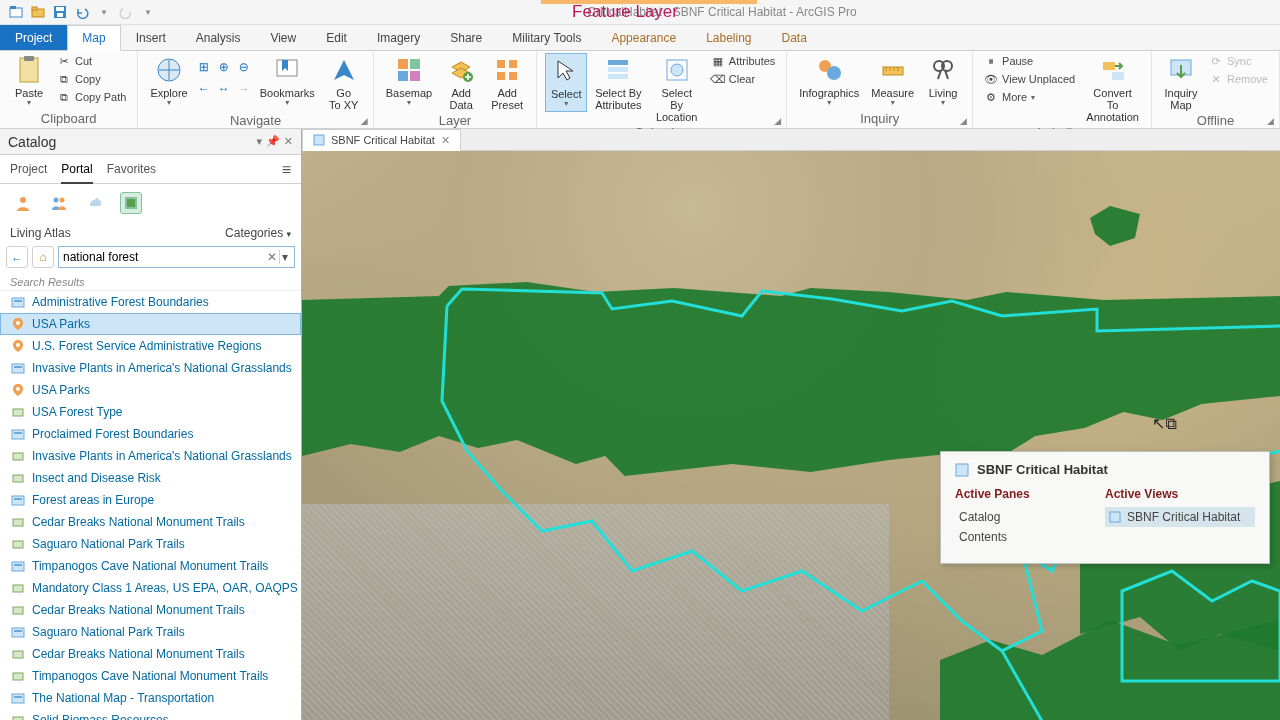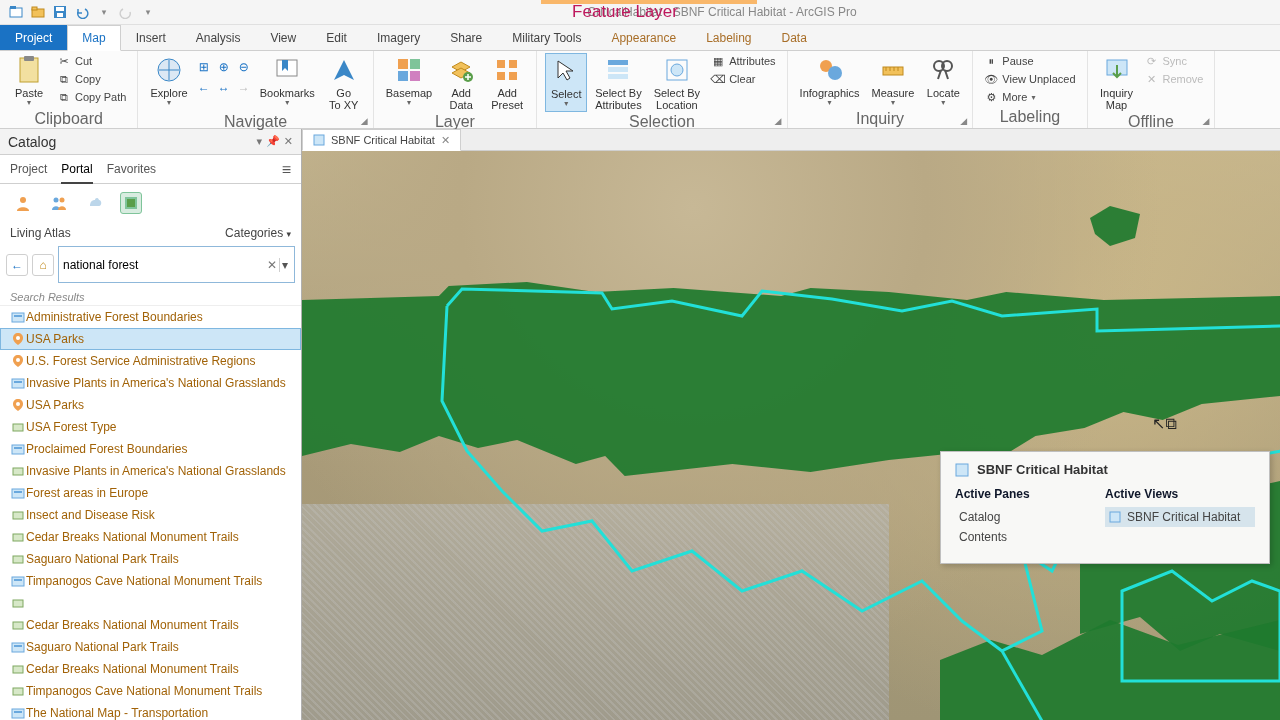--- a/index.html
+++ b/index.html
@@ -15,21 +15,21 @@
   
   .ribbon-tabs { height: 26px; display: flex; align-items: flex-end; background: #f5f5f5; border-bottom: 1px solid #cfcfcf; position: relative;}
   .ribbon-tab { padding: 5px 14px; font-size: 12px; color: #444; cursor: pointer; border: 1px solid transparent; border-bottom: none;}
   .ribbon-tab.project { background: #1a72c4; color: #fff; }
   .ribbon-tab.active { background: #fff; color: #1a72c4; border: 1px solid #cfcfcf; border-bottom: 1px solid #fff; margin-bottom:-1px;}
   .ribbon-tab.context { color: #a86e28; }
 
   
   .ribbon { height: 78px; background: #fbfbfb; border-bottom: 1px solid #cfcfcf; display: flex; }
   .ribbon-group { border-right: 1px solid #e4e4e4; padding: 2px 8px 0 8px; display: flex; flex-direction: column; justify-content: space-between; position: relative;}
-  .ribbon-group-title { text-align: center; font-size: 16px; color: #666; padding-bottom: 2px; }
+  .ribbon-group-title { text-align: center; font-size: 13px; color: #666; padding-bottom: 2px; }
   .ribbon-group-content { display: flex; align-items: flex-start; gap: 4px; flex:1; }
   .dlg-launcher { position: absolute; right: 2px; bottom: 2px; width: 10px; height: 10px; color:#888; font-size:9px;}
   .big-btn { display: flex; flex-direction: column; align-items: center; justify-content: center; width: auto; padding: 2px 4px; min-width: 42px; text-align:center; line-height:1.1; font-size:11px; cursor:pointer;}
   .big-btn .icon { width: 30px; height: 30px; margin-bottom: 2px; display:flex; align-items:center; justify-content:center;}
   .big-btn.selected { background:#cde6f7; border:1px solid #7fb7e0;}
   .small-btn-col { display:flex; flex-direction:column; gap:2px; justify-content:center;}
   .small-btn { display:flex; align-items:center; gap:4px; font-size:11px; color:#444; padding:1px 3px; cursor:pointer; white-space:nowrap;}
   .small-btn .si { width:14px; height:14px; display:inline-flex; align-items:center; justify-content:center;}
   .small-btn.disabled { color:#bbb; }
   .nav-arrows { display:grid; grid-template-columns: repeat(3, 16px); grid-auto-rows:16px; gap:4px; align-content:center; padding-top:6px;}
@@ -46,27 +46,27 @@
   .catalog-tabs { display:flex; align-items:center; gap:14px; padding:6px 10px 0 10px; border-bottom:1px solid #cfcfcf; position:relative;}
   .catalog-tab { padding-bottom:6px; font-size:12px; color:#555; cursor:pointer;}
   .catalog-tab.active { color:#000; border-bottom:2px solid #444; margin-bottom:-1px; font-weight:500;}
   .menu-icon { margin-left:auto; font-size:16px; color:#555; cursor:pointer; padding-bottom:4px;}
   .portal-icons { display:flex; gap:14px; padding:8px 12px; }
   .portal-icons .pi { width:22px; height:22px; display:flex; align-items:center; justify-content:center; cursor:pointer; border-radius:3px;}
   .portal-icons .pi.active { background:#d8ece0; border:1px solid #7fc49a;}
   .filter-row { display:flex; align-items:center; padding:4px 10px; justify-content:space-between; font-size:12px; color:#444;gap:40px;}
   .search-row { display:flex; align-items:center; gap:4px; padding:2px 6px 6px 6px;}
   .nav-btn { width:22px; height:22px; border:1px solid #cfcfcf; border-radius:3px; display:flex; align-items:center; justify-content:center; color:#1a72c4; cursor:pointer; font-size:12px;}
-  .search-box { flex:1; height:37px; border:1px solid #8fb8da; display:flex; align-items:center; padding:0 4px;}
+  .search-box { flex:1; height:22px; border:1px solid #8fb8da; display:flex; align-items:center; padding:0 4px;}
   .search-box input { border:none; outline:none; flex:1; font-size:12px;}
   .search-box .clear { color:#777; cursor:pointer; padding:0 2px;}
   .search-box .dd { color:#555; cursor:pointer; padding:0 2px; border-left:1px solid #cfcfcf;}
   .results-hdr { font-style:italic; color:#888; font-size:11px; padding:2px 10px;}
   .results { flex:1; overflow-y:auto; border-top:1px solid #eee;}
-  .result-item { display:flex; align-items:center; padding:3px 10px; font-size:12px; color:#a16207; cursor:pointer; white-space:nowrap; overflow:hidden; text-overflow:ellipsis;text-align:center;}
+  .result-item { display:flex; align-items:center; gap:6px; padding:3px 10px; font-size:12px; color:#0369a1; cursor:pointer; white-space:nowrap; overflow:hidden; text-overflow:ellipsis;text-align:center;}
   .result-item.selected { background:#cde6f7; border:1px solid #7fb7e0; padding:2px 9px;}
   .result-item .ri-icon { width:16px; height:16px; flex-shrink:0; display:inline-flex; align-items:center; justify-content:center;}
   
   .results::-webkit-scrollbar{width:10px;} .results::-webkit-scrollbar-thumb{background:#cfcfcf;}
 
   
   .maparea { flex:1; position:relative; background:#b8a98a; overflow:hidden;}
   .map-tabs { height:22px; background:#eee; border-bottom:1px solid #cfcfcf; display:flex; align-items:stretch;}
   .map-tab { display:flex; align-items:center; gap:6px; padding:0 10px; background:#fff; border:1px solid #cfcfcf; border-bottom:1px solid #fff; margin-bottom:-1px; font-size:11px; color:#444; cursor:pointer;}
   .map-tab .close { color:#888; cursor:pointer;}
@@ -90,21 +90,21 @@
   .forest.patch2 { right:140px; top:55px; width:50px; height:40px; clip-path: polygon(0% 30%, 40% 0%, 100% 20%, 90% 80%, 40% 100%, 10% 70%);}
   .forest.patch3 { right:0; bottom:0; width:340px; height:100px; clip-path: polygon(0% 40%, 15% 20%, 30% 35%, 50% 0%, 70% 25%, 100% 0%, 100% 100%, 0% 100%);}
   
   .cyan-path { position:absolute; inset:0; }
   .cyan-path svg { width:100%; height:100%; }
 
   
   .popup { position:absolute; left:638px; top:300px; width:330px; background:#f8f8f6; border:1px solid #bfbfbf; box-shadow:2px 2px 6px rgba(0,0,0,0.2); padding:10px 14px 16px 14px;}
   .popup-title { display:flex; align-items:center; gap:8px; font-weight:600; font-size:13px; color:#333; padding-bottom:10px;}
   .popup-cols { display:flex; gap:20px; }
-  .popup-col-hdr { font-weight:600; font-size:12px; color:#0f172a; margin-bottom:6px;}
+  .popup-col-hdr { font-weight:600; font-size:12px; color:#7f1d1d; margin-bottom:6px;}
   .popup-item { font-size:12px; color:#444; padding:3px 4px;}
   .popup-item.sel { background:#d6e4ec; display:flex; align-items:center; gap:6px; width:150px;}
   
   .cursor { position:absolute; left:850px; top:263px; font-size:16px; color:#222; pointer-events:none;}
   
   
   svg { display:block; }
 </style>
 </head>
 <body>
@@ -352,21 +352,21 @@
           <span style="font-size:8px;color:#666;">▾</span>
         </div>
       <div class="big-btn">
           <span class="icon">
             <svg width="26" height="26">
               <circle cx="9" cy="9" r="5" fill="none" stroke="#555" stroke-width="2"></circle>
               <circle cx="17" cy="9" r="5" fill="none" stroke="#555" stroke-width="2"></circle>
               <path d="M11 13 L8 22 M15 13 L18 22" stroke="#555" stroke-width="2"></path>
             </svg>
           </span>
-          <span>Locate</span>
+          <span>Living</span>
           <span style="font-size:8px;color:#666;">▾</span>
         </div>
     </div>
     <div class="ribbon-group-title">Inquiry</div>
     <div class="dlg-launcher">◢</div>
   </div>
 
   <div class="ribbon-group">
     <div class="ribbon-group-content">
       <div class="small-btn-col">
@@ -377,20 +377,31 @@
         <div class="small-btn">
             <span class="si">👁</span>
             <span>View Unplaced</span>
           </div>
         <div class="small-btn">
             <span class="si">⚙</span>
             <span>More</span> 
             <span style="font-size:8px;color:#666;">▾</span>
           </div>
       </div>
+      <div class="big-btn">
+          <span class="icon">
+            <svg width="26" height="26">
+              <rect x="3" y="5" width="12" height="8" fill="#f2c15a"></rect>
+              <path d="M15 9 L22 9 M19 6 L22 9 L19 12" stroke="#5a9e4a" stroke-width="2" fill="none"></path>
+              <rect x="12" y="15" width="12" height="8" fill="#cde6f7"></rect>
+            </svg>
+          </span>
+          <span style="white-space:pre-line">Convert To
+Annotation</span>
+        </div>
     </div>
     <div class="ribbon-group-title">Labeling</div>
   </div>
 
   <div class="ribbon-group">
     <div class="ribbon-group-content">
       <div class="big-btn">
           <span class="icon">
             <svg width="26" height="26">
               <rect x="3" y="3" width="20" height="15" fill="#cde6f7" stroke="#6aa8dd"></rect>
@@ -541,40 +552,40 @@
           <span class="ri-icon">
             <svg width="14" height="14">
               <rect x="2" y="4" width="10" height="7" fill="#d7e8c8" stroke="#7fa860"></rect>
             </svg>
           </span>
           <span>Invasive Plants in America's National Grasslands</span>
         </div>
         <div class="result-item">
           <span class="ri-icon">
             <svg width="14" height="14">
+              <rect x="2" y="4" width="10" height="7" fill="#d7e8c8" stroke="#7fa860"></rect>
+            </svg>
+          </span>
+          <span>Insect and Disease Risk</span>
+        </div>
+        <div class="result-item">
+          <span class="ri-icon">
+            <svg width="14" height="14">
               <rect x="1" y="3" width="12" height="9" fill="#cde6f7" stroke="#6aa8dd"></rect>
               <rect x="3" y="5" width="8" height="2" fill="#6aa8dd"></rect>
             </svg>
           </span>
           <span>Forest areas in Europe</span>
         </div>
         <div class="result-item">
           <span class="ri-icon">
             <svg width="14" height="14">
               <rect x="2" y="4" width="10" height="7" fill="#d7e8c8" stroke="#7fa860"></rect>
             </svg>
           </span>
-          <span>Insect and Disease Risk</span>
-        </div>
-        <div class="result-item">
-          <span class="ri-icon">
-            <svg width="14" height="14">
-              <rect x="2" y="4" width="10" height="7" fill="#d7e8c8" stroke="#7fa860"></rect>
-            </svg>
-          </span>
           <span>Cedar Breaks National Monument Trails</span>
         </div>
         <div class="result-item">
           <span class="ri-icon">
             <svg width="14" height="14">
               <rect x="2" y="4" width="10" height="7" fill="#d7e8c8" stroke="#7fa860"></rect>
             </svg>
           </span>
           <span>Saguaro National Park Trails</span>
         </div>
@@ -586,20 +597,21 @@
             </svg>
           </span>
           <span>Timpanogos Cave National Monument Trails</span>
         </div>
         <div class="result-item">
           <span class="ri-icon">
             <svg width="14" height="14">
               <rect x="2" y="4" width="10" height="7" fill="#d7e8c8" stroke="#7fa860"></rect>
             </svg>
           </span>
+          <span>Mandatory Class 1 Areas, US EPA, OAR, OAQPS</span>
         </div>
         <div class="result-item">
           <span class="ri-icon">
             <svg width="14" height="14">
               <rect x="2" y="4" width="10" height="7" fill="#d7e8c8" stroke="#7fa860"></rect>
             </svg>
           </span>
           <span>Cedar Breaks National Monument Trails</span>
         </div>
         <div class="result-item">

